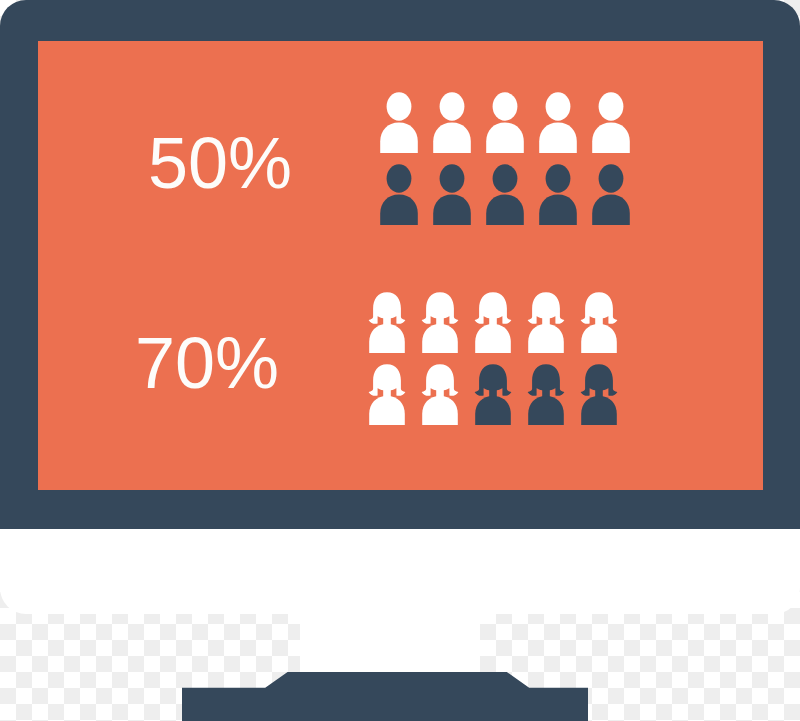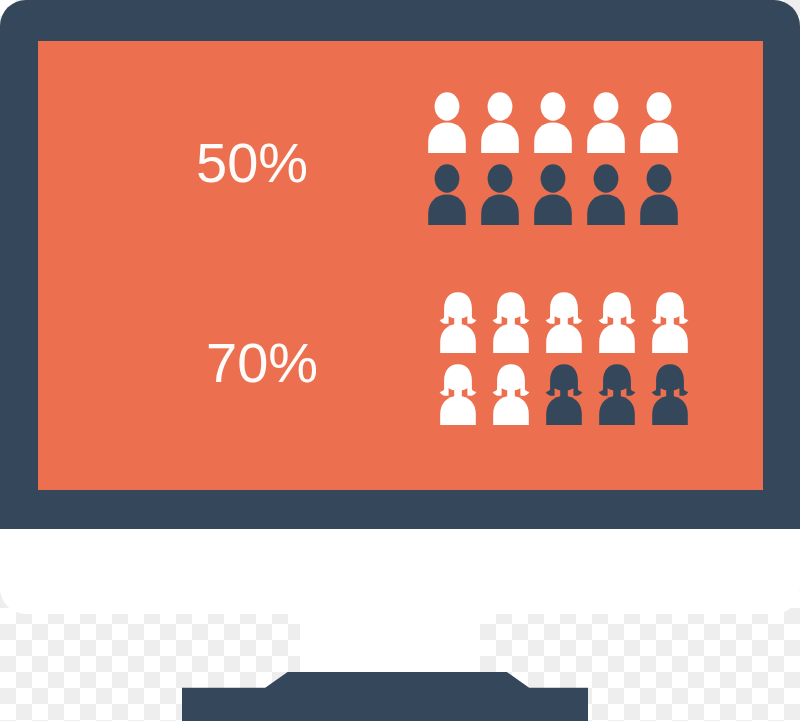--- a/index.html
+++ b/index.html
@@ -73,33 +73,32 @@
     background: var(--orange, #EC7050);
     overflow: hidden;
   }
 
   .stat-row {
     position: absolute;
     display: flex;
     align-items: center;
   }
   #stat-row-0 { left: 110px; top: 22px; height: 200px; }
-  #stat-row-1 { left: 120px; top: 222px; height: 200px; }
+  #stat-row-1 { left: 97px; top: 222px; height: 200px; }
 
   .stat-value {
     color: #fdfcfa;
-    font-size: 56px;
+    font-size: 72px;
     font-weight: 300;
     line-height: 1;
     letter-spacing: 0px;
     width: 215px;
     text-align: left;
     white-space: nowrap;
     font-family: "Liberation Sans", sans-serif;
-    margin-left: 48px;
   }
 
   .icon-grid {
     display: grid;
     grid-template-columns: repeat(5, 53px);
     grid-auto-rows: 72px;
     column-gap: 0px;
     row-gap: 0px;
     margin-left: 14px;
   }

